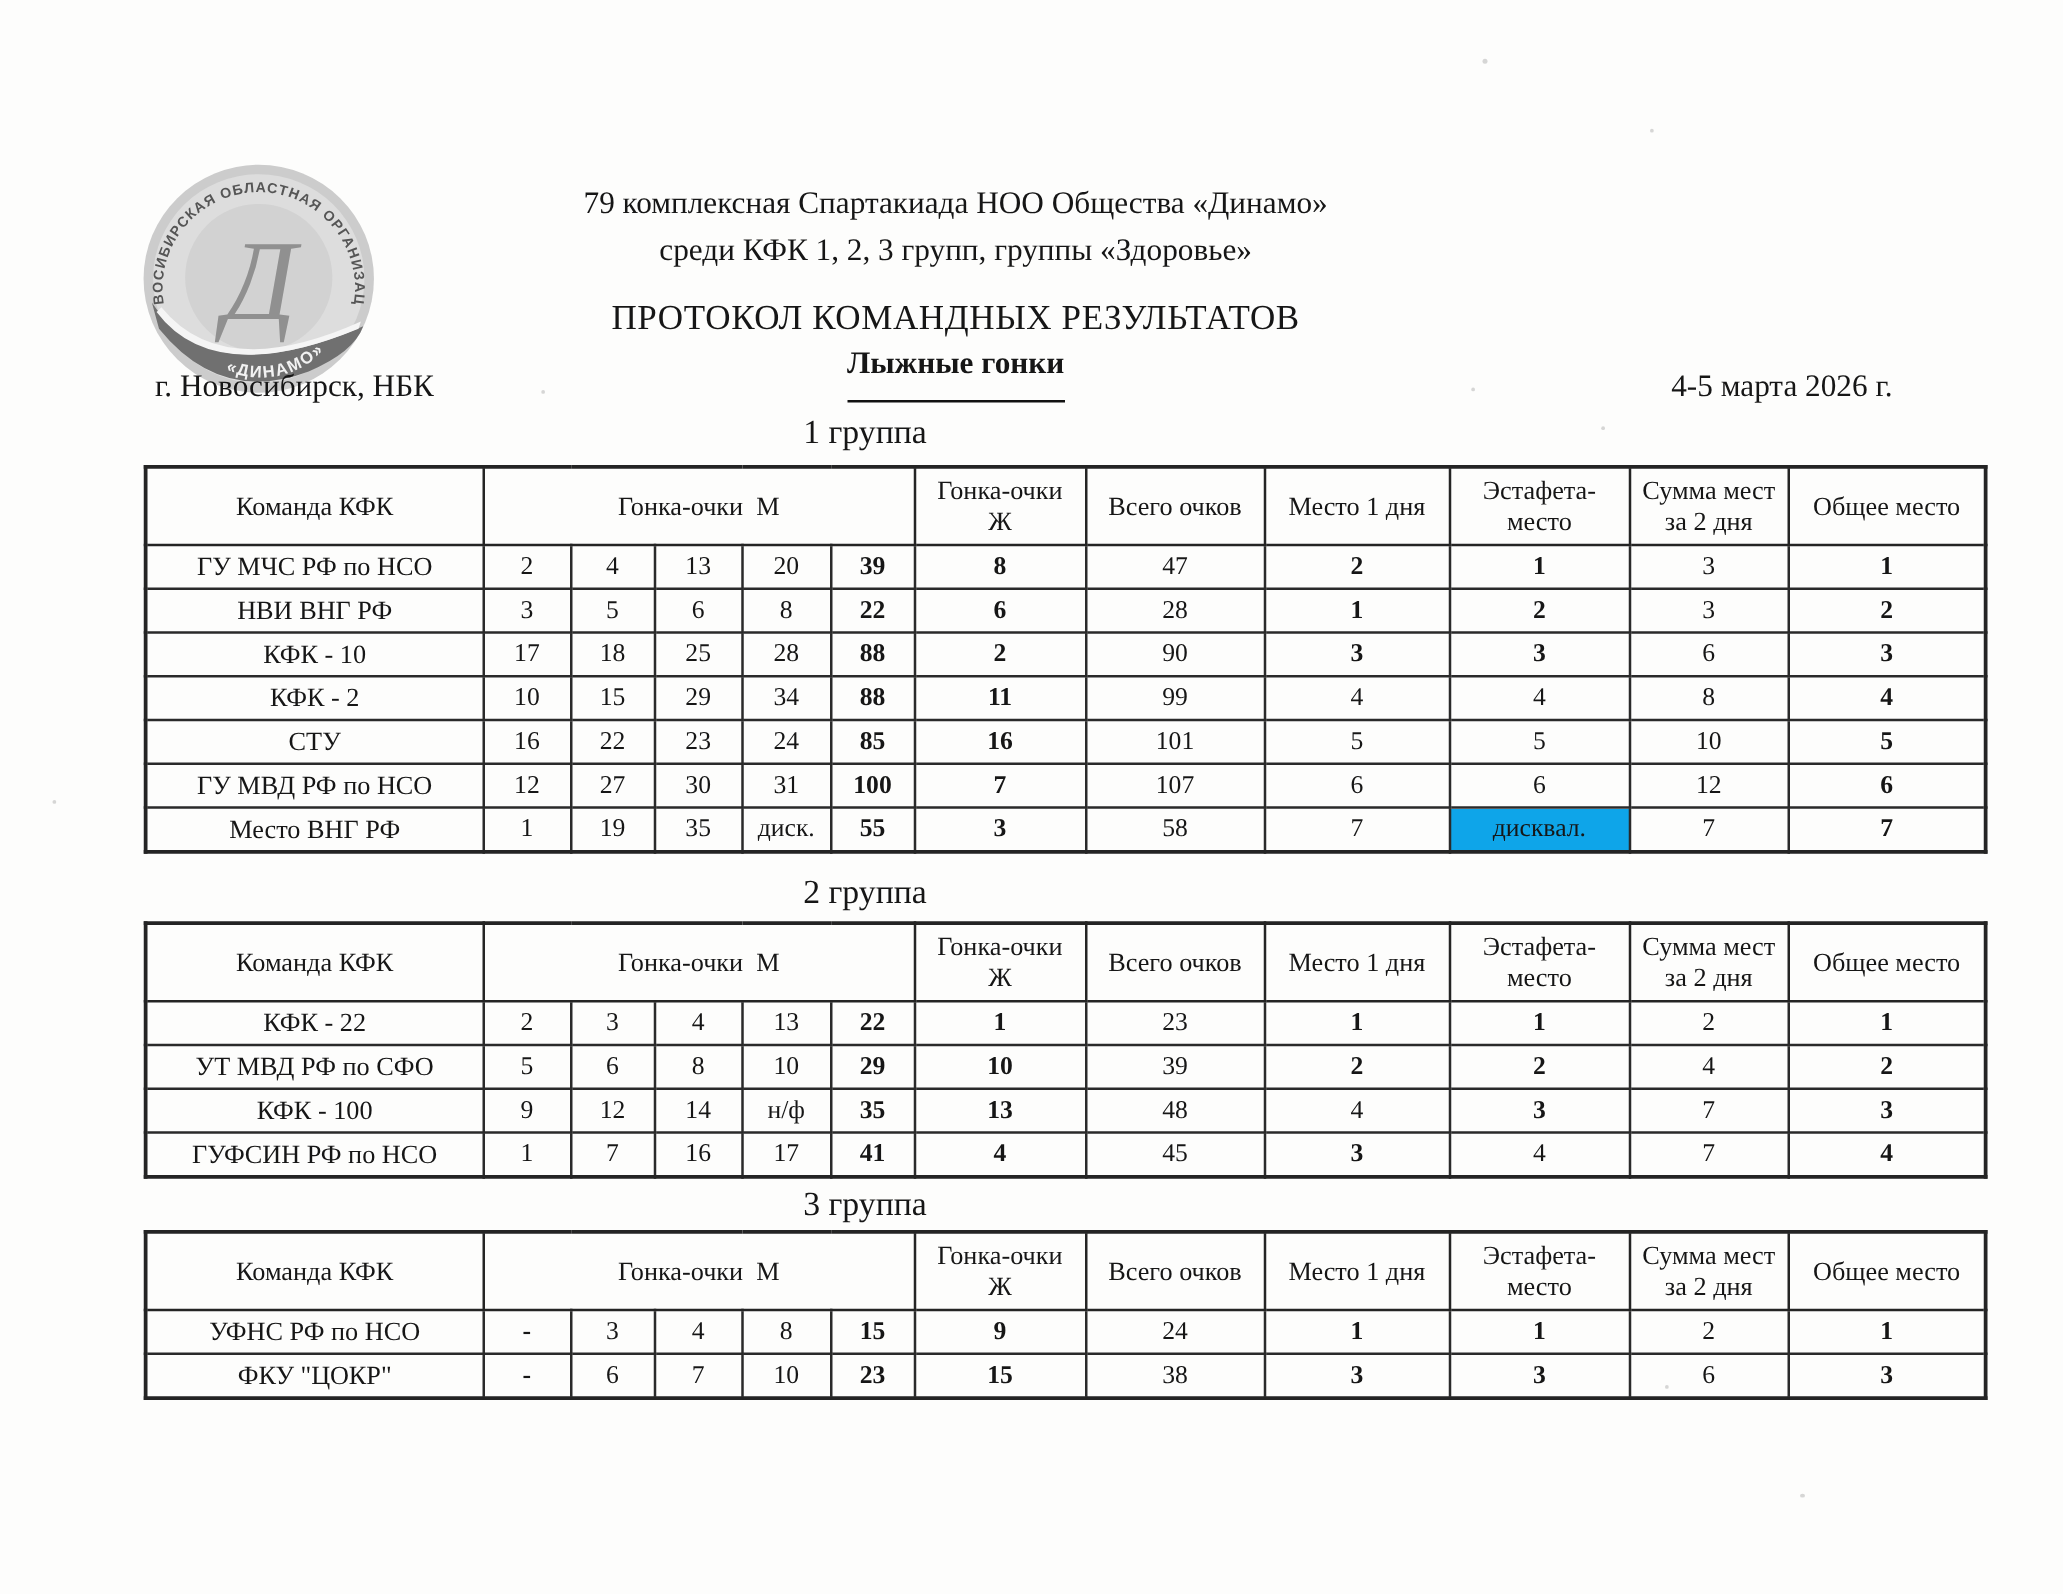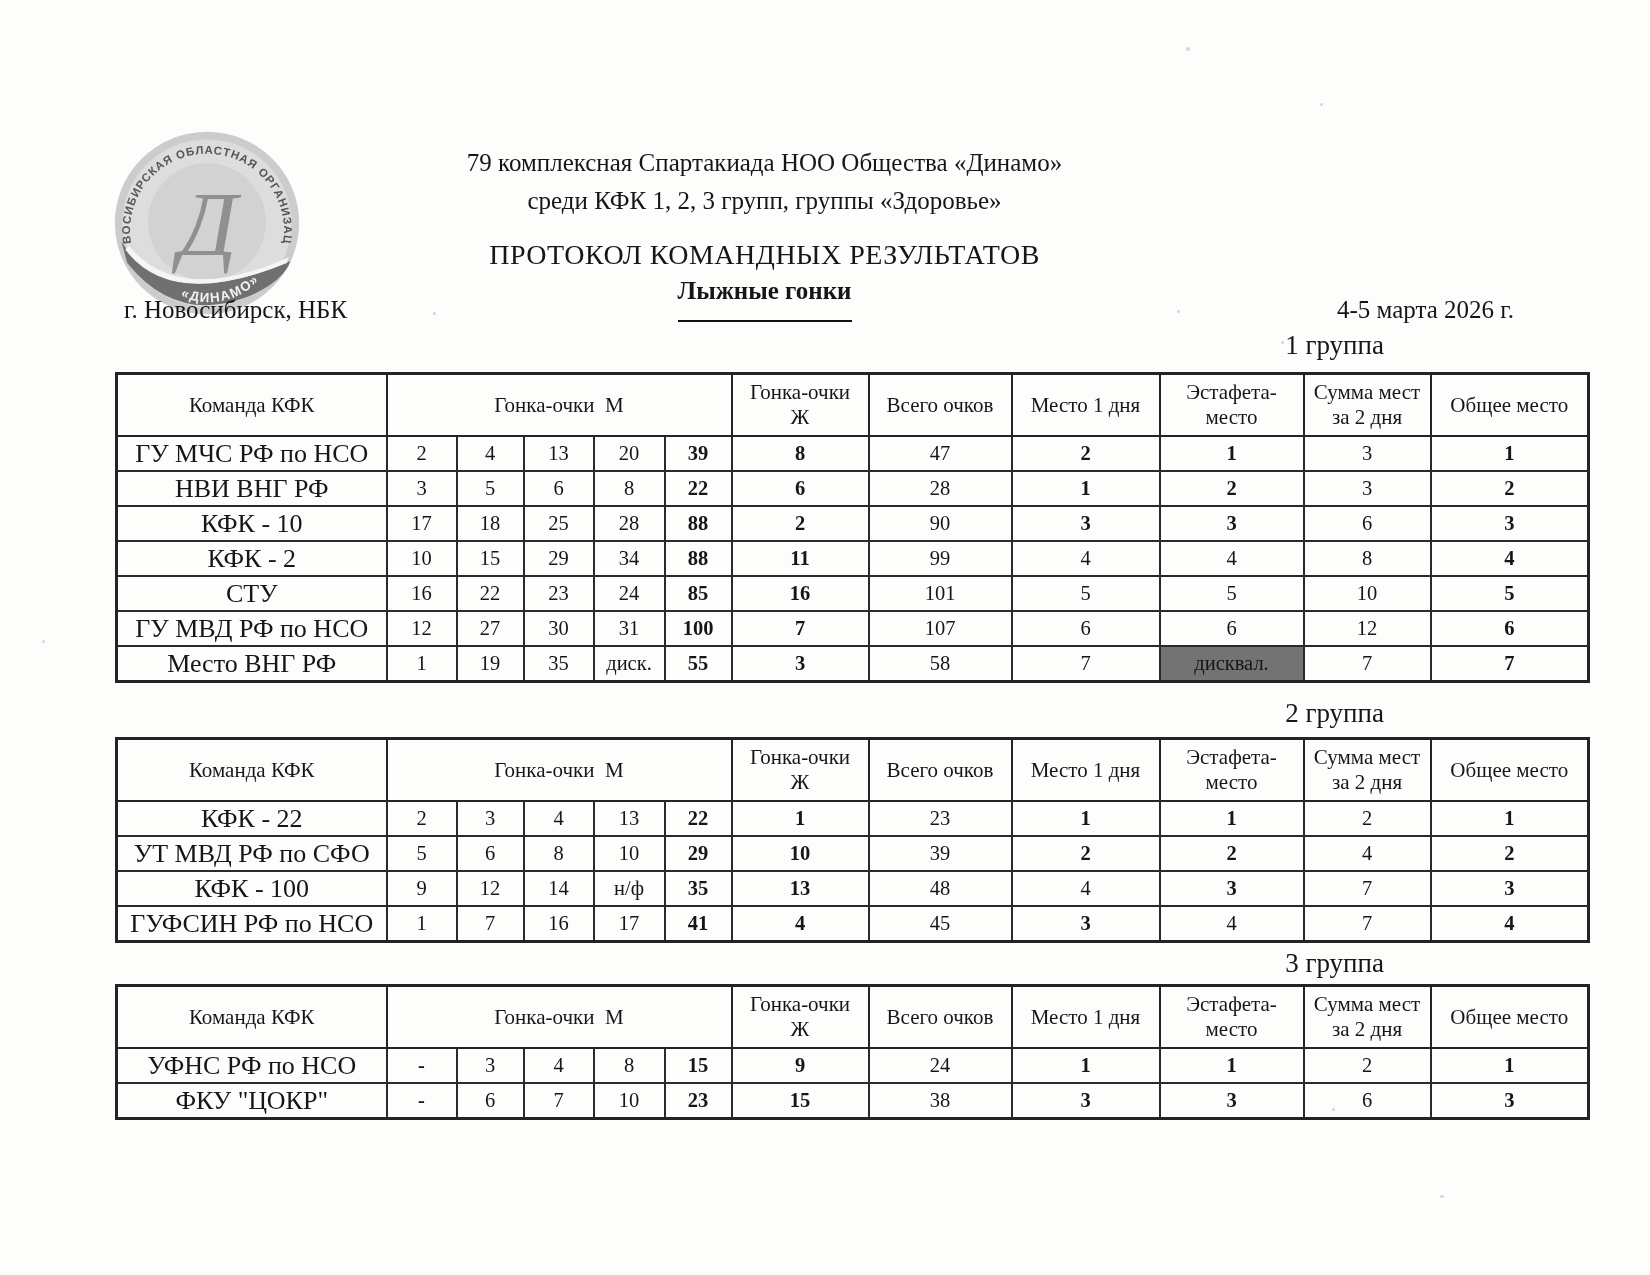--- a/index.html
+++ b/index.html
@@ -26,21 +26,21 @@
   .hdr-center{position:absolute;left:0;width:1529px;text-align:center;line-height:1.2;}
   .t-line1{top:148px;font-size:25px;}
   .t-line2{top:186px;font-size:25px;}
   .t-protocol{top:238px;font-size:28px;letter-spacing:.5px;}
   .t-sport{top:276px;font-size:25px;font-weight:bold;}
   .t-sport .u{border-bottom:2.5px solid #111;padding-bottom:16px;}
   .t-loc{position:absolute;left:124px;top:296px;font-size:25px;}
   .t-date{position:absolute;right:136px;top:296px;font-size:25px;}
 
   
-  .group-title{position:absolute;left:0;width:1384px;text-align:right;font-size:27px;}
+  .group-title{position:absolute;left:0;width:1384px;text-align:center;font-size:27px;}
   .gt1{top:330px;}
   .gt2{top:698px;}
   .gt3{top:948px;}
 
   table.res{
     position:absolute;left:115px;
     border-collapse:collapse;
     table-layout:fixed;
     width:1472px;
     border:3px solid #242424;
@@ -67,25 +67,25 @@
     padding:0 8px;
     text-align:center;
     vertical-align:middle;
     overflow:hidden;
     white-space:nowrap;
   }
   
   td.c1,td.c2,td.c3,td.c4{border-right-width:1px;}
   td.c2,td.c3,td.c4,td.c5{border-left-width:1px;}
 
-  td.c0{text-align:left;padding-left:7px;font-size:26px;}
+  td.c0{text-align:left;padding-left:7px;font-size:21px;}
   td.c1,td.c2,td.c3,td.c4{text-align:right;padding-right:9px;}
   td.c5,td.c6,td.c11{font-weight:bold;}
   td.b{font-weight:bold;}
-  td.shaded{background:#737373;}
+  td.shaded{background:#0ea5e9;}
 
   
   col.w-team{width:270px;}
   col.w-m1{width:70px;} col.w-m2{width:67px;} col.w-m3{width:70px;}
   col.w-m4{width:71px;} col.w-ms{width:67px;}
   col.w-f{width:137px;} col.w-tot{width:143px;} col.w-d1{width:148px;}
   col.w-rel{width:144px;} col.w-sum{width:127px;} col.w-ov{width:158px;}
 </style>
 </head>
 <body>

